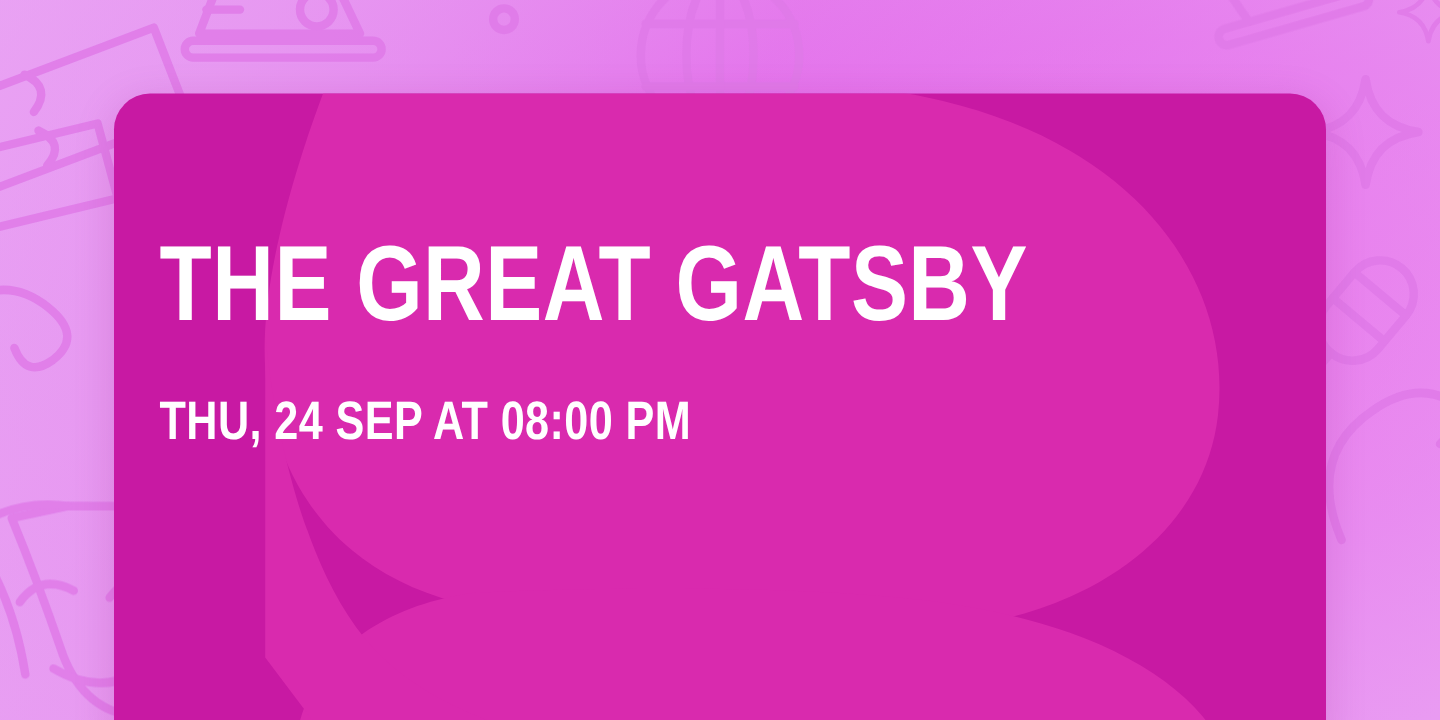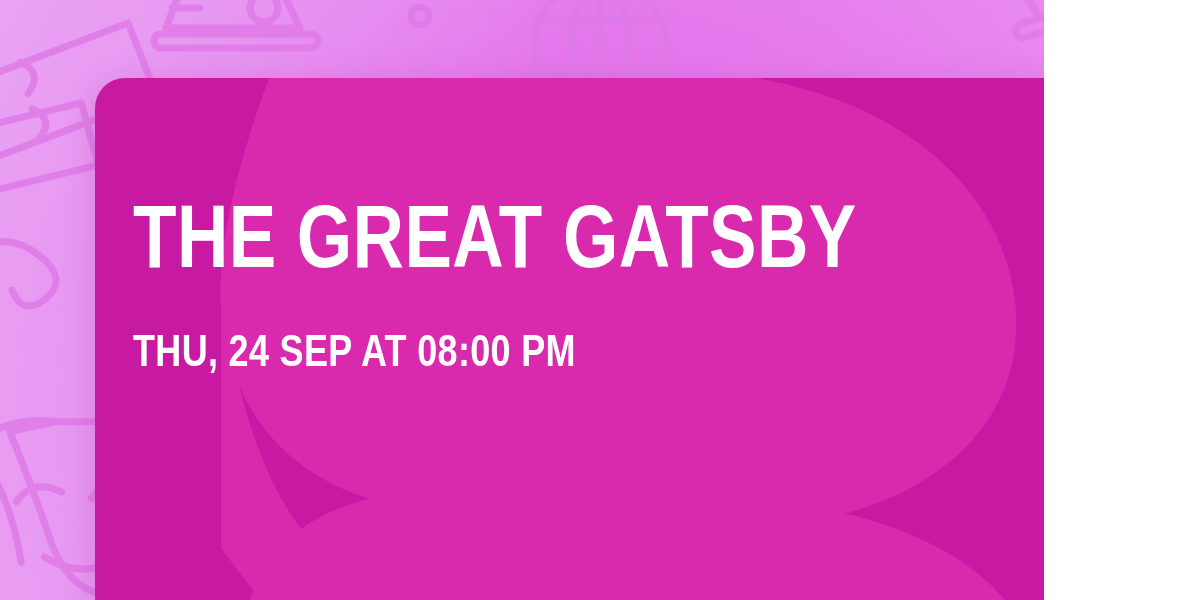--- a/index.html
+++ b/index.html
@@ -9,21 +9,21 @@
   body {
     width: 1200px;
     height: 600px;
     overflow: hidden;
     font-family: "Liberation Sans", sans-serif;
   }
 
   
   .stage {
     position: relative;
-    width: 1044px;
+    width: 1200px;
     height: 600px;
     overflow: hidden;
     background: #fca5a5;
   }
 
   
   .backdrop {
     position: absolute;
     inset: 0;
     background:

